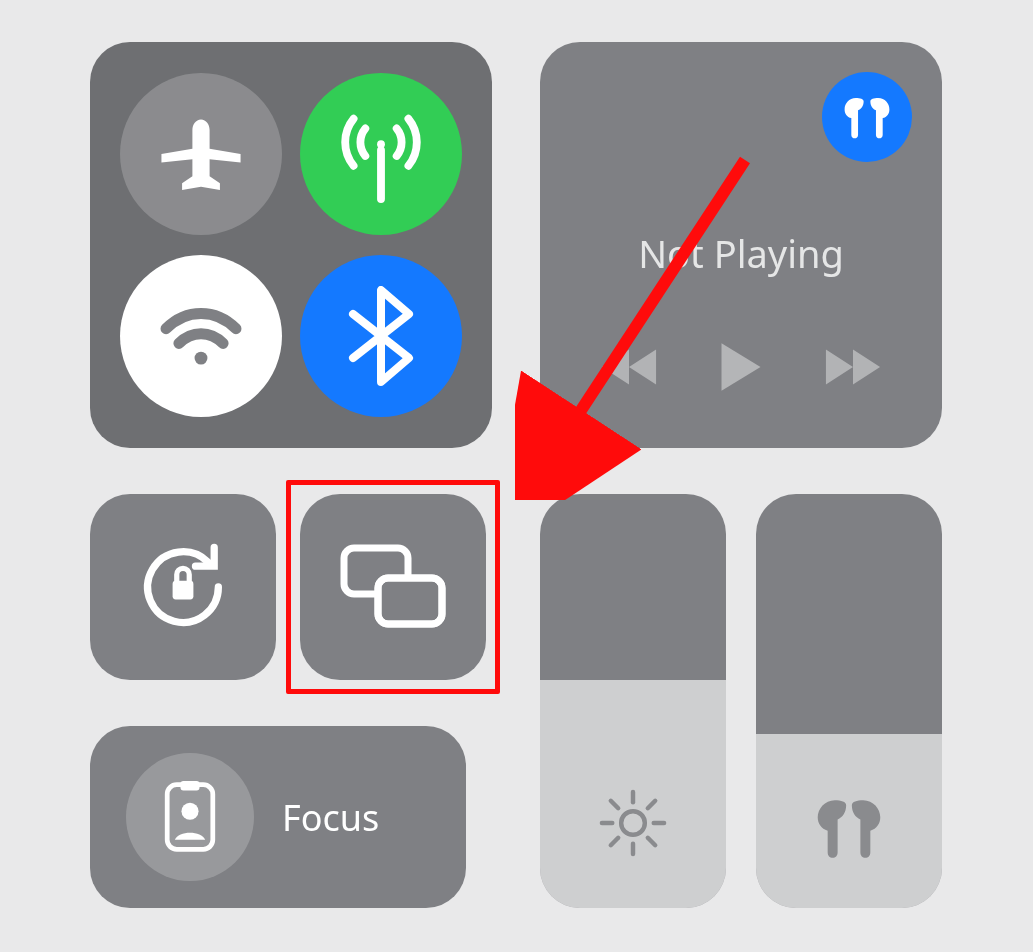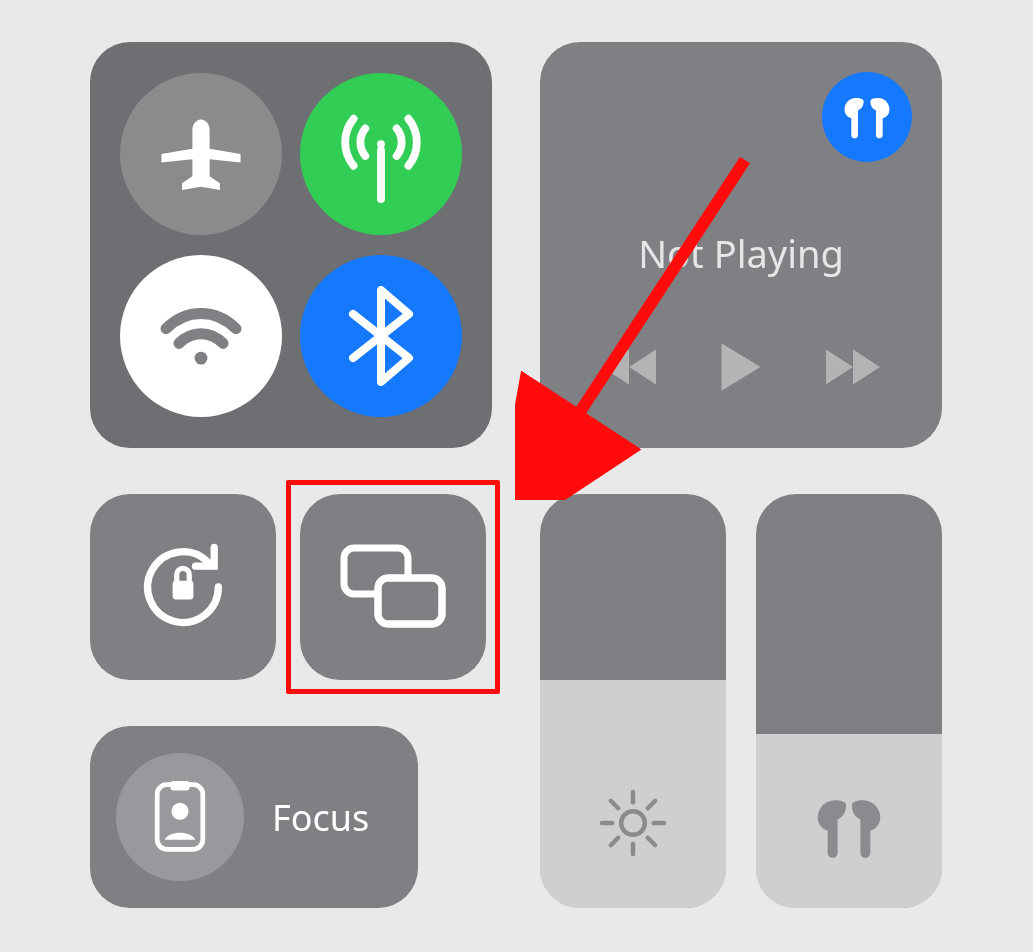--- a/index.html
+++ b/index.html
@@ -103,24 +103,24 @@
   .vol{left:756px; top:494px;}
   .slider-fill{
     position:absolute;left:0;right:0;bottom:0;
     background:var(--ghost-white);
     display:flex;align-items:center;justify-content:center;
   }
 
   
   .focus{
     left:90px; top:726px;
-    width:328px; height:182px;
+    width:376px; height:182px;
     background:var(--tile);
     display:flex;align-items:center;gap:28px;
-    padding-left:26px;
+    padding-left:36px;
   }
   .focus .circle{ width:128px;height:128px; }
   .focus-label{
     color:#fff;font-size:36px;font-weight:400;
   }
 
   
   .arrow-svg{
     position:absolute;
     left:515px; top:140px;

